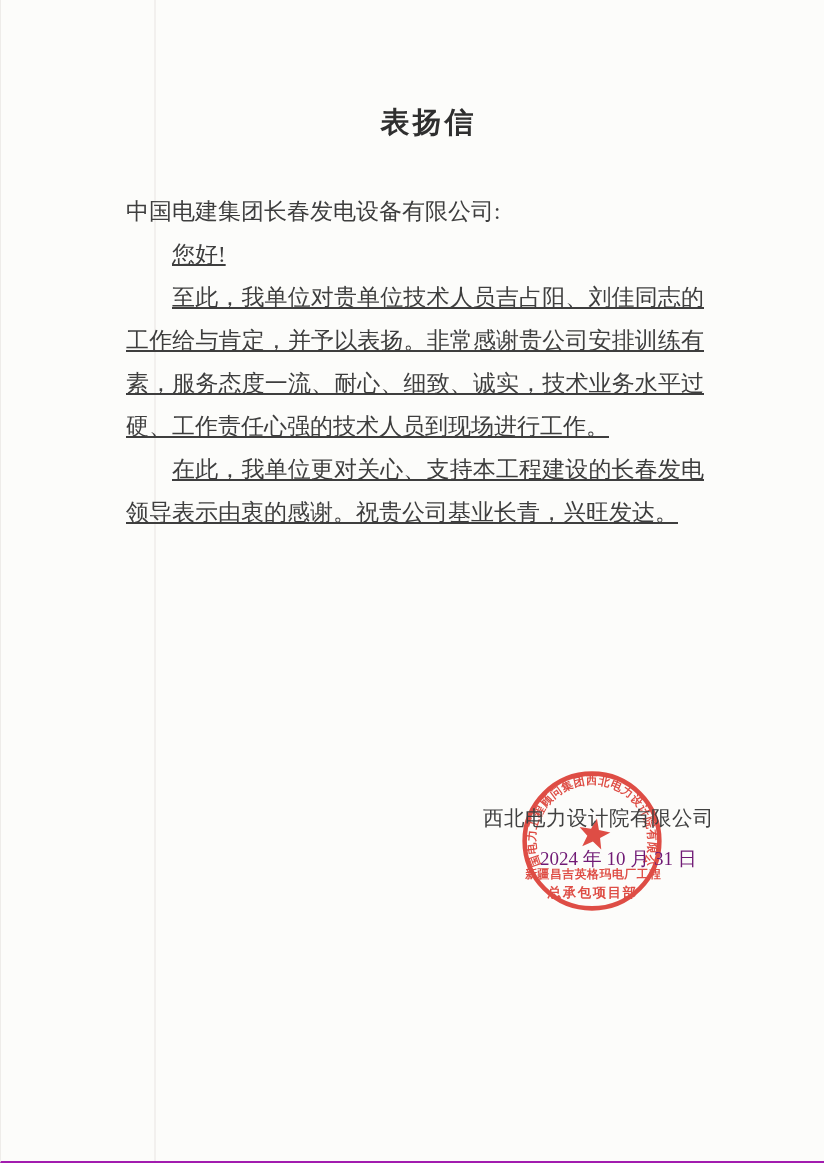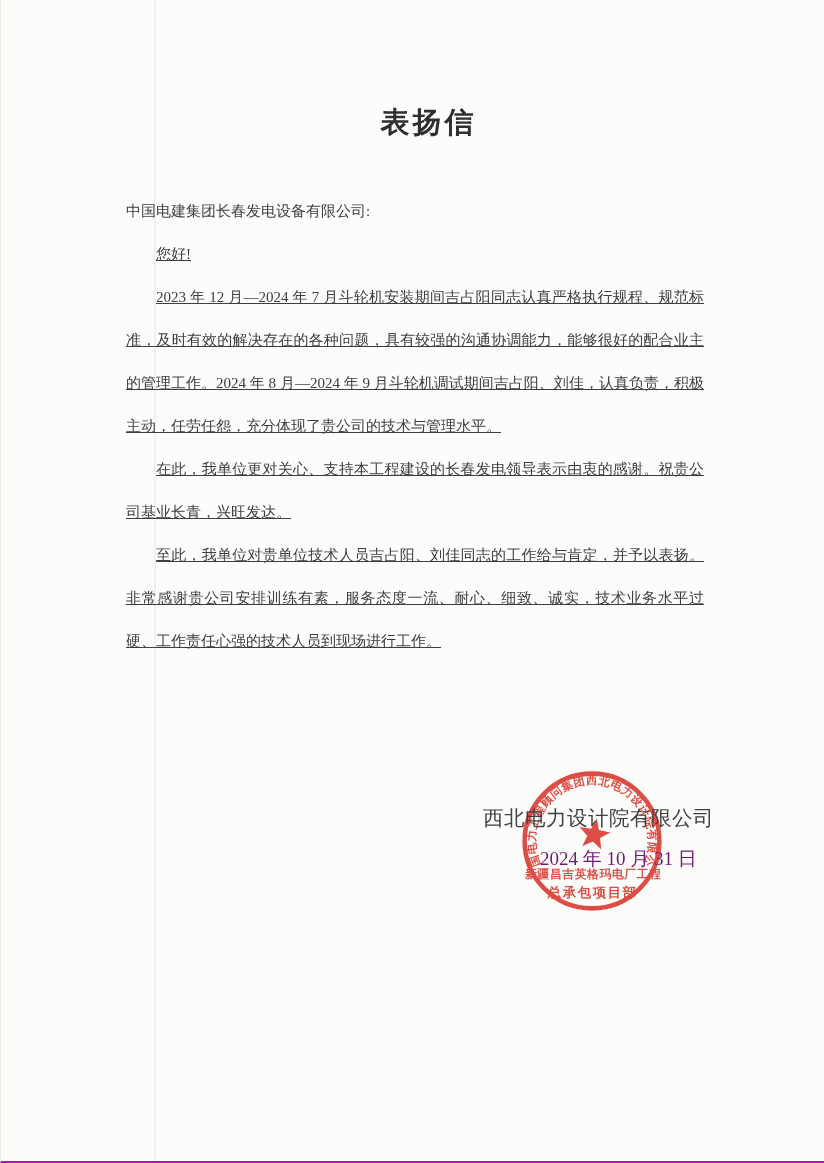--- a/index.html
+++ b/index.html
@@ -20,21 +20,21 @@
     background:#f2f0ee; z-index:0;
   }
   .title {
     position:absolute; top:103px; left:0; right:0;
     text-align:center; transform:translateX(16px);
     font-size:29px; font-weight:700; letter-spacing:3px;
     color:#2f2f2f; z-index:2;
   }
   .body-text {
     position:absolute; left:125px; top:190px; width:578px;
-    font-size:15px; line-height:43px; z-index:2;
+    font-size:23px; line-height:43px; z-index:2;
   }
   .body-text p {
     text-align:justify;
     text-justify:inter-character;
   }
   .indent { text-indent:2em;text-decoration:underline; }
   .seal {
     position:absolute; left:519px; top:769px;
     width:144px; height:144px; z-index:1; opacity:0.92;
   }
@@ -67,23 +67,22 @@
 
 <div class="page">
 
   <div class="fold-line"></div>
 
   <h1 class="title">表扬信</h1>
 
   <div class="body-text">
     <p class="salutation">中国电建集团长春发电设备有限公司:</p>
     <p class="indent">您好!</p>
-    <p class="indent">2023 年 12 月—2024 年 7 月斗轮机安装期间吉占阳同志认真严格执行规程、规范标准，及时有效的解决存在的各种问题，具有较强的沟通协调能力，能够很好的配合业主的管理工作。2024 年 8 月—2024 年 9 月斗轮机调试期间吉占阳、刘佳，认真负责，积极主动，任劳任怨，充分体现了贵公司的技术与管理水平。</p>
+    <p class="indent">至此，我单位对贵单位技术人员吉占阳、刘佳同志的工作给与肯定，并予以表扬。非常感谢贵公司安排训练有素，服务态度一流、耐心、细致、诚实，技术业务水平过硬、工作责任心强的技术人员到现场进行工作。</p>
     <p class="indent">在此，我单位更对关心、支持本工程建设的长春发电领导表示由衷的感谢。祝贵公司基业长青，兴旺发达。</p>
-    <p class="indent">至此，我单位对贵单位技术人员吉占阳、刘佳同志的工作给与肯定，并予以表扬。非常感谢贵公司安排训练有素，服务态度一流、耐心、细致、诚实，技术业务水平过硬、工作责任心强的技术人员到现场进行工作。</p>
   </div>
 
   <div class="seal">
     <svg viewBox="0 0 140 140" aria-hidden="true">
       <circle class="seal-ring" cx="70" cy="70" r="65.5"></circle>
       <defs>
         <path id="seal-arc" d="M 20.2,93.2 A 55,55 0 1 1 119.8,93.2" fill="none"></path>
       </defs>
       <text class="seal-arc-text" text-anchor="middle">
         <textPath href="#seal-arc" startOffset="50%">中国电力工程顾问集团西北电力设计院有限公司</textPath>

